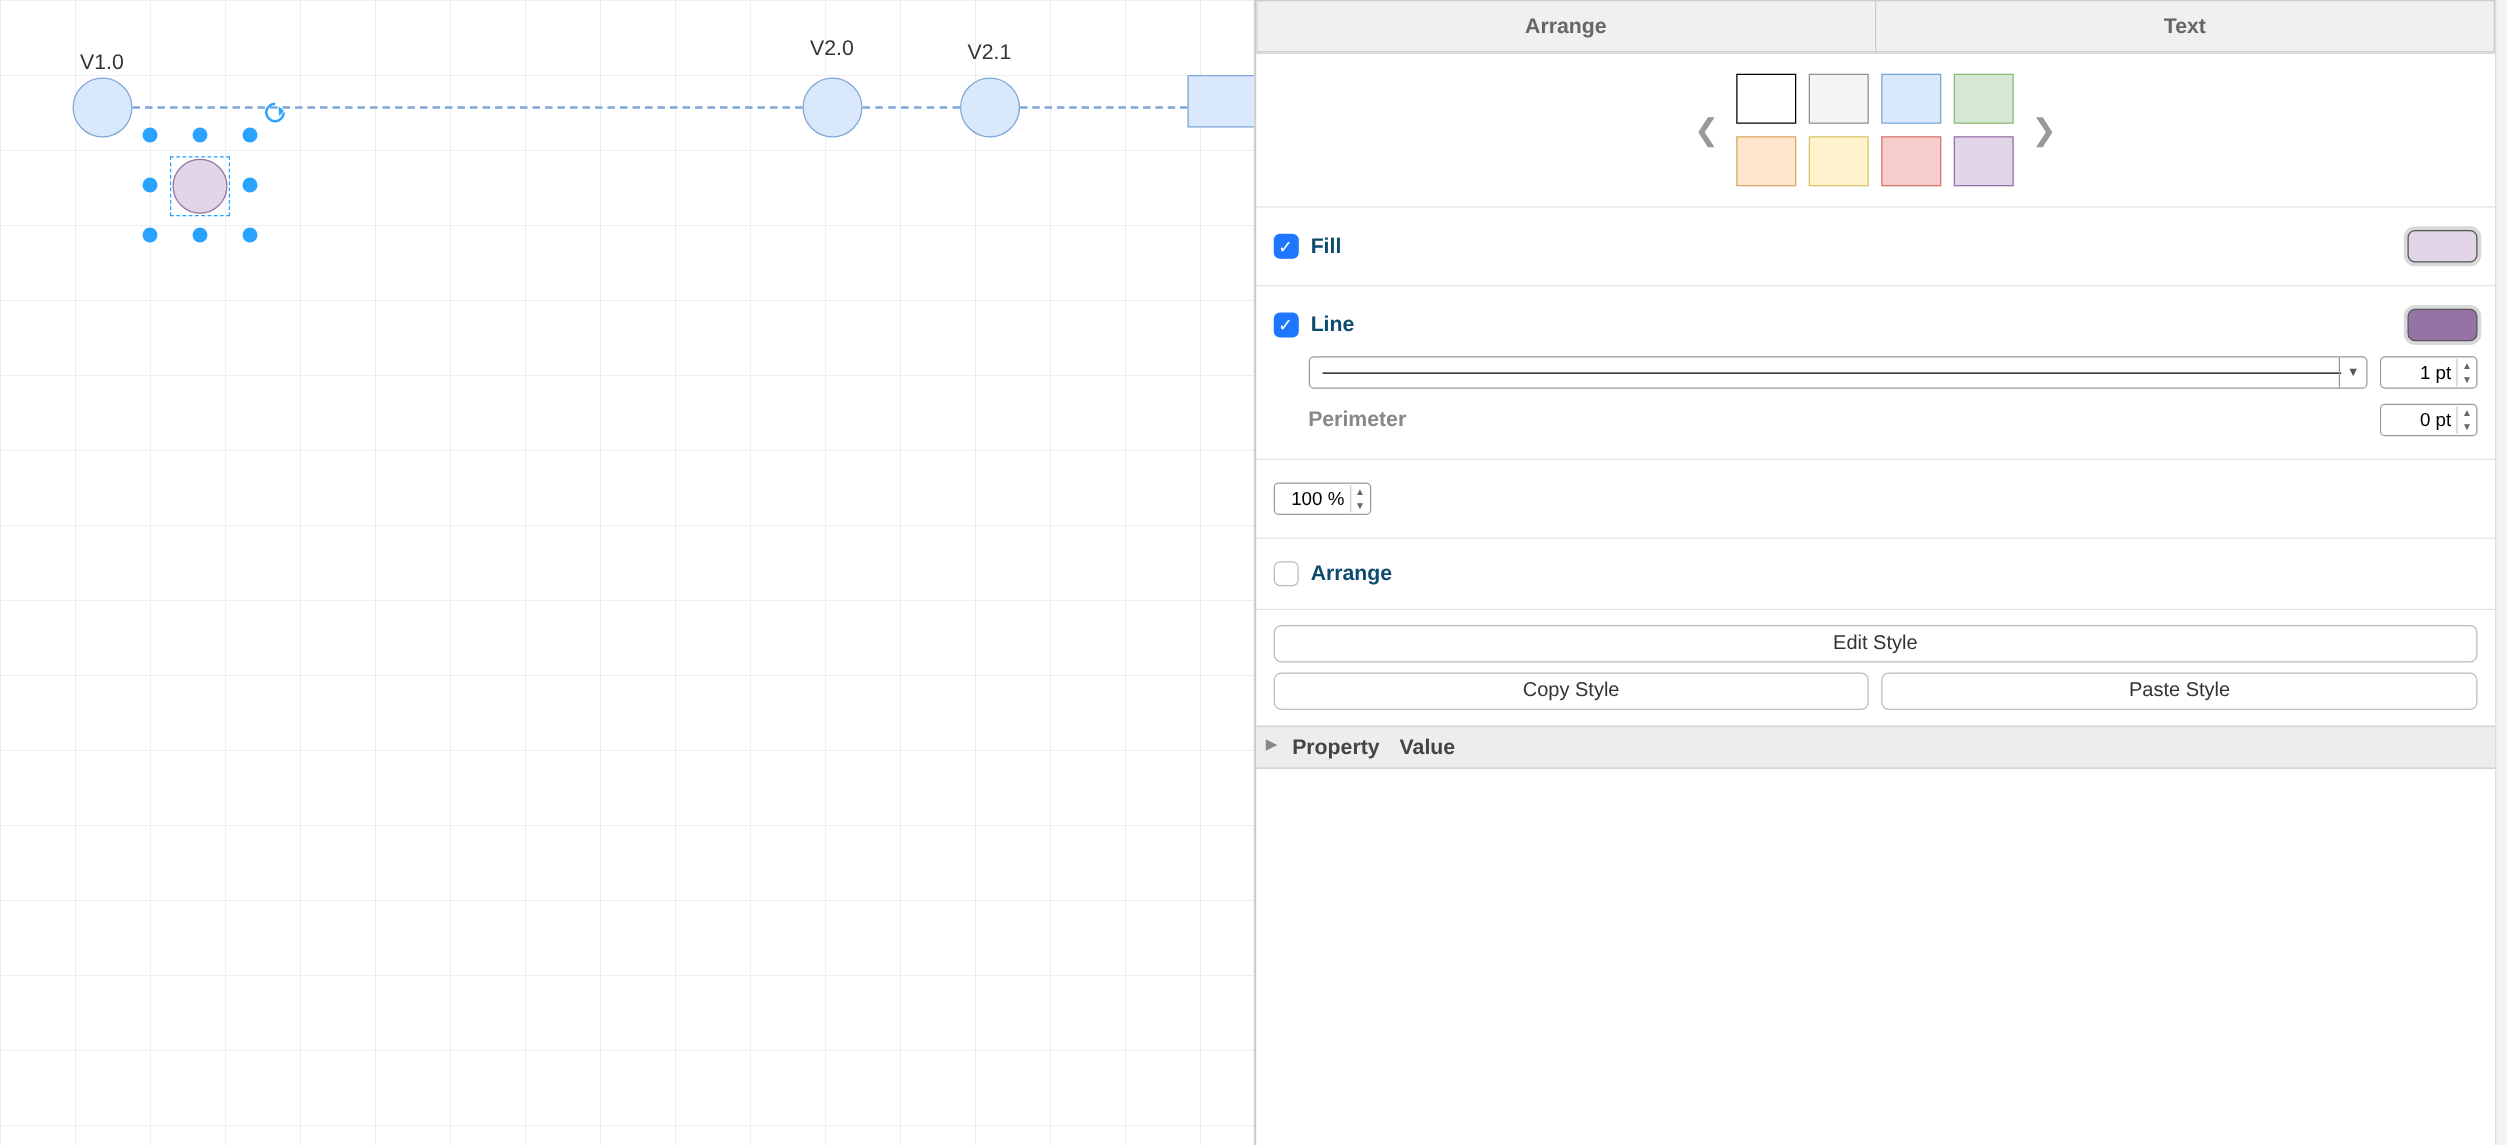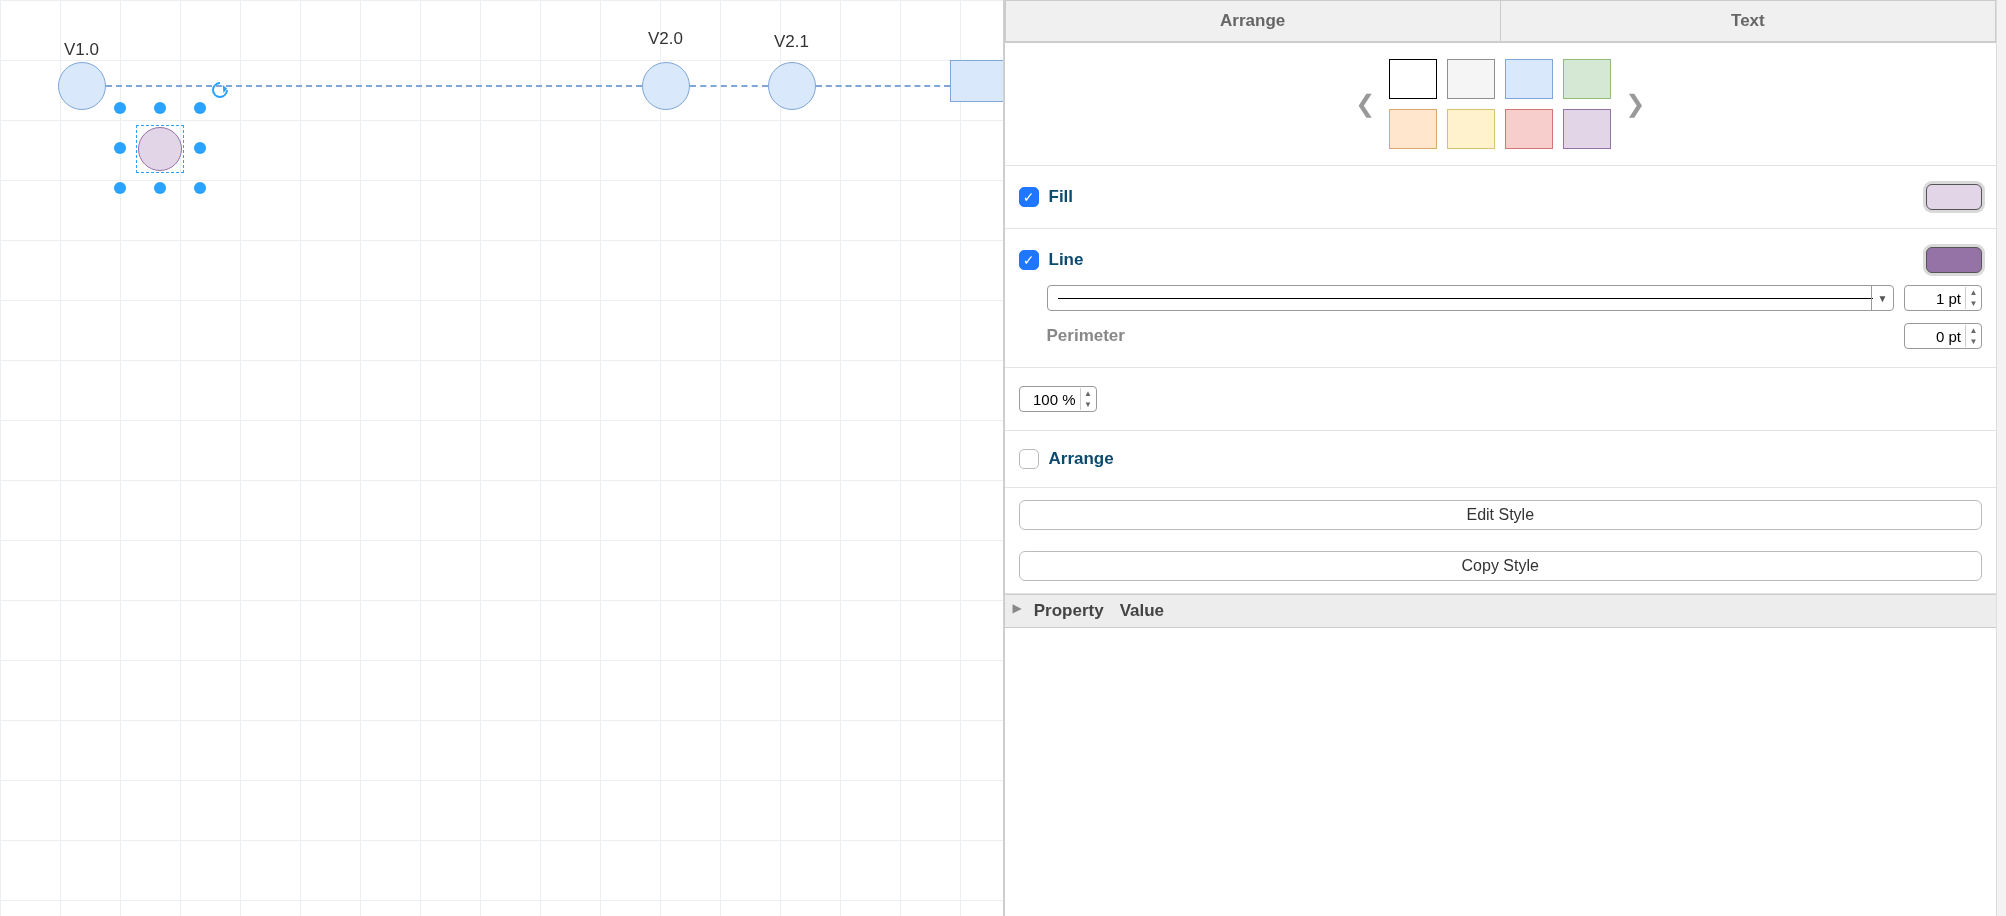--- a/index.html
+++ b/index.html
@@ -230,24 +230,25 @@
     </div>
   </div>
 
   <div class="section">
     <div class="row">
       <div class="checkbox"></div>
       <div class="label">Arrange</div>
     </div>
   </div>
 
-  <div class="section" style="display:flex;flex-direction:column;gap:21px;">
+  <div class="section" style="display:flex;flex-direction:column;gap:8px;">
     <div class="btn">Edit Style</div>
     <div class="btn-row">
       <div class="btn">Copy Style</div>
+      <div class="btn">Paste Style</div>
     </div>
   </div>
 
   <div class="props">
     <div class="props-head">
       <span class="caret">▶</span>
       <div class="cell">Property</div>
       <div class="cell">Value</div>
     </div>
   </div>

